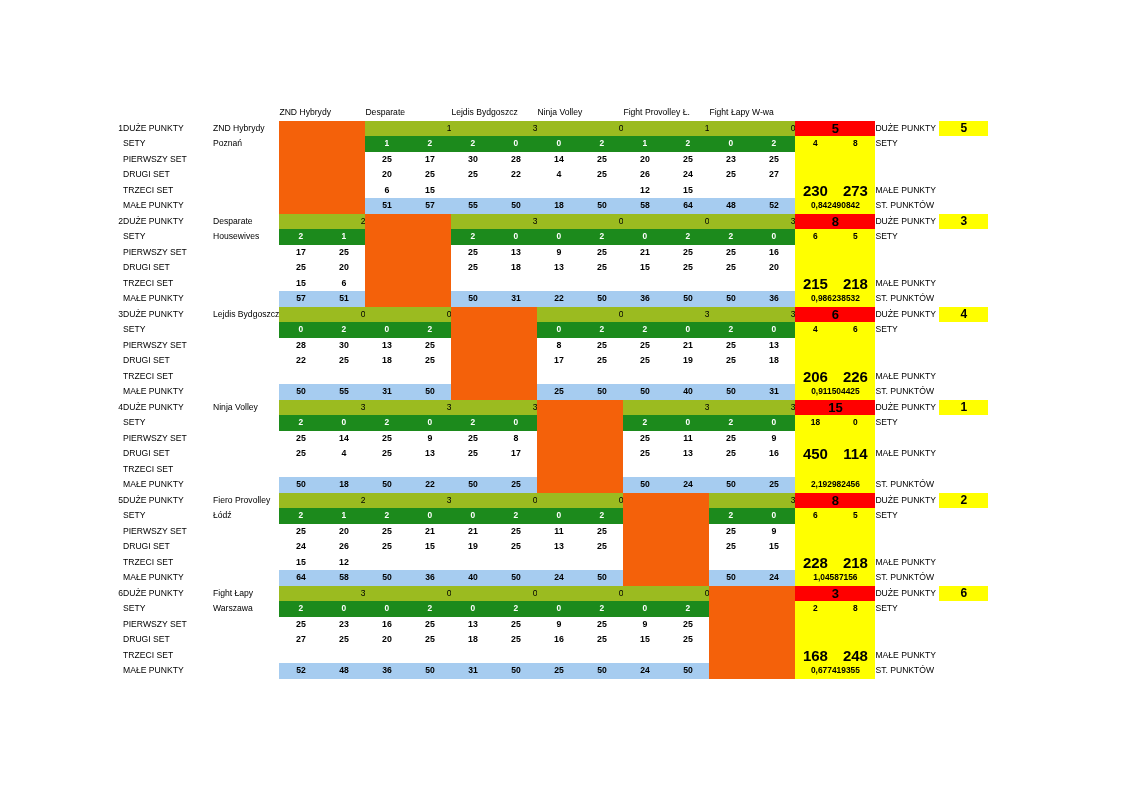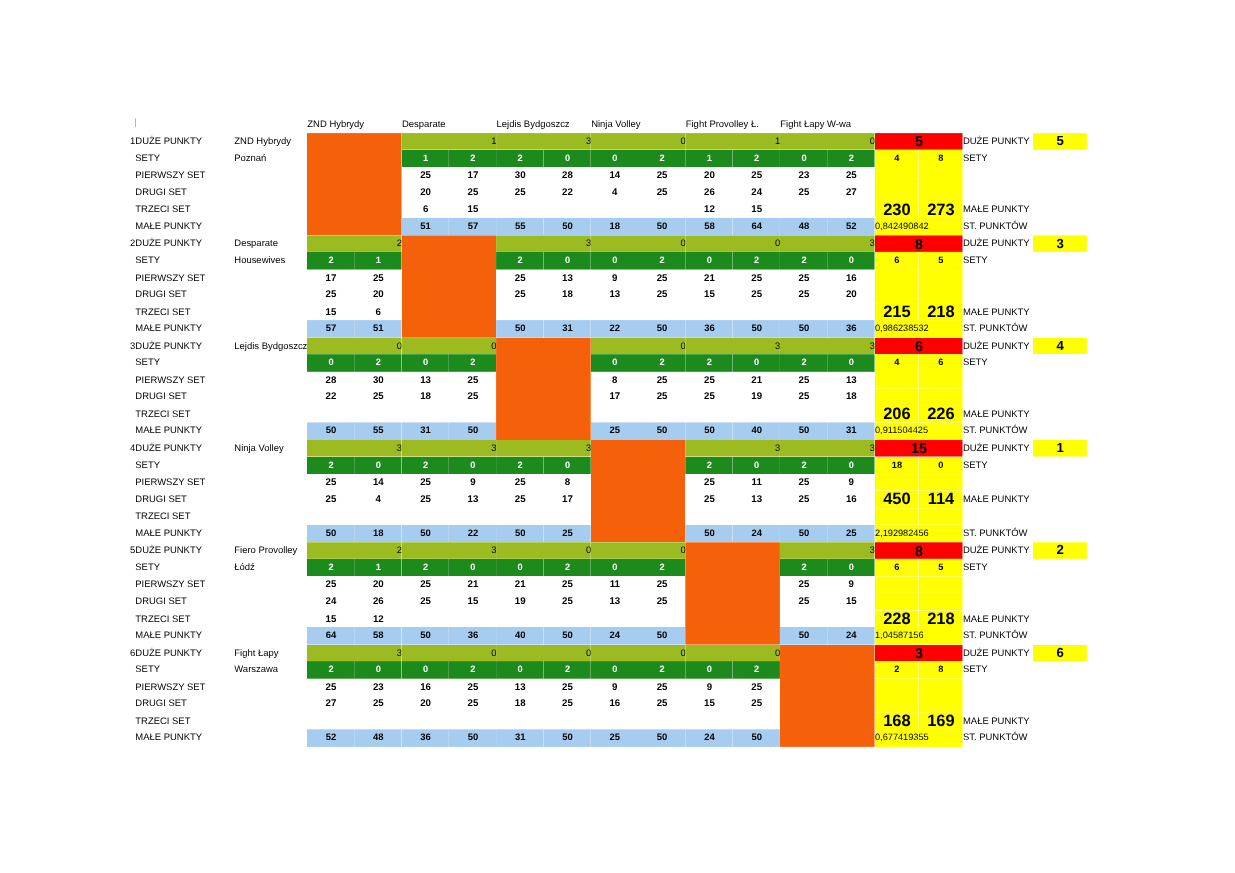--- a/index.html
+++ b/index.html
@@ -76,21 +76,21 @@
   .bignum { font-size: 13px; font-weight: bold; text-align: center; }
   .ranknum { font-size: 12px; font-weight: bold; text-align: center; }
   .hdr { font-size: 8.6px; }
   .score { font-size: 8.8px; font-weight: bold; text-align: center; }
   .setnum { font-size: 8.4px; font-weight: bold; }
   .smallyellow { font-size: 8.4px; font-weight: bold; }
   .idxcell { font-size: 8.6px; text-align: right; padding-right: 1px; }
   .teamcell { font-size: 8.6px; }
   .labelcell { font-size: 8.6px; }
   .pts { font-size: 15px; font-weight: bold; }
-  .dec { font-size: 8.4px; font-weight: normal; }
+  .dec { font-size: 8.4px; font-weight: bold; text-align: center; }
 </style>
 </head>
 <body>
 
 <div id="sheet">
 
   <div class="grp-title">GRUPA A</div>
 
   <table class="grid">
     <colgroup>
@@ -720,21 +720,21 @@
           <td class="f-white c score bl"></td>
           <td class="f-white c score bl2"></td>
           <td class="f-white c score bl"></td>
           <td class="f-white c score bl2"></td>
           <td class="f-white c score bl"></td>
           <td class="f-white c score bl2"></td>
           <td class="f-white c score bl"></td>
           <td class="f-white c score bl2"></td>
           <td class="f-white c score bl"></td>
           <td class="f-yellow c pts bl2">168</td>
-          <td class="f-yellow c pts br2">169</td>
+          <td class="f-yellow c pts br2">248</td>
           <td class="labelcell l f-white br2">MAŁE PUNKTY</td>
           <td class="f-white"></td>
         </tr>
         <tr>
           <td class="labelcell l f-white bl2 br bb2">MAŁE PUNKTY</td>
           <td class="teamcell l f-white br2 bb2"></td>
           <td class="f-blue c bb2 bl2">52</td>
           <td class="f-blue c bb2 bl">48</td>
           <td class="f-blue c bb2 bl2">36</td>
           <td class="f-blue c bb2 bl">50</td>

